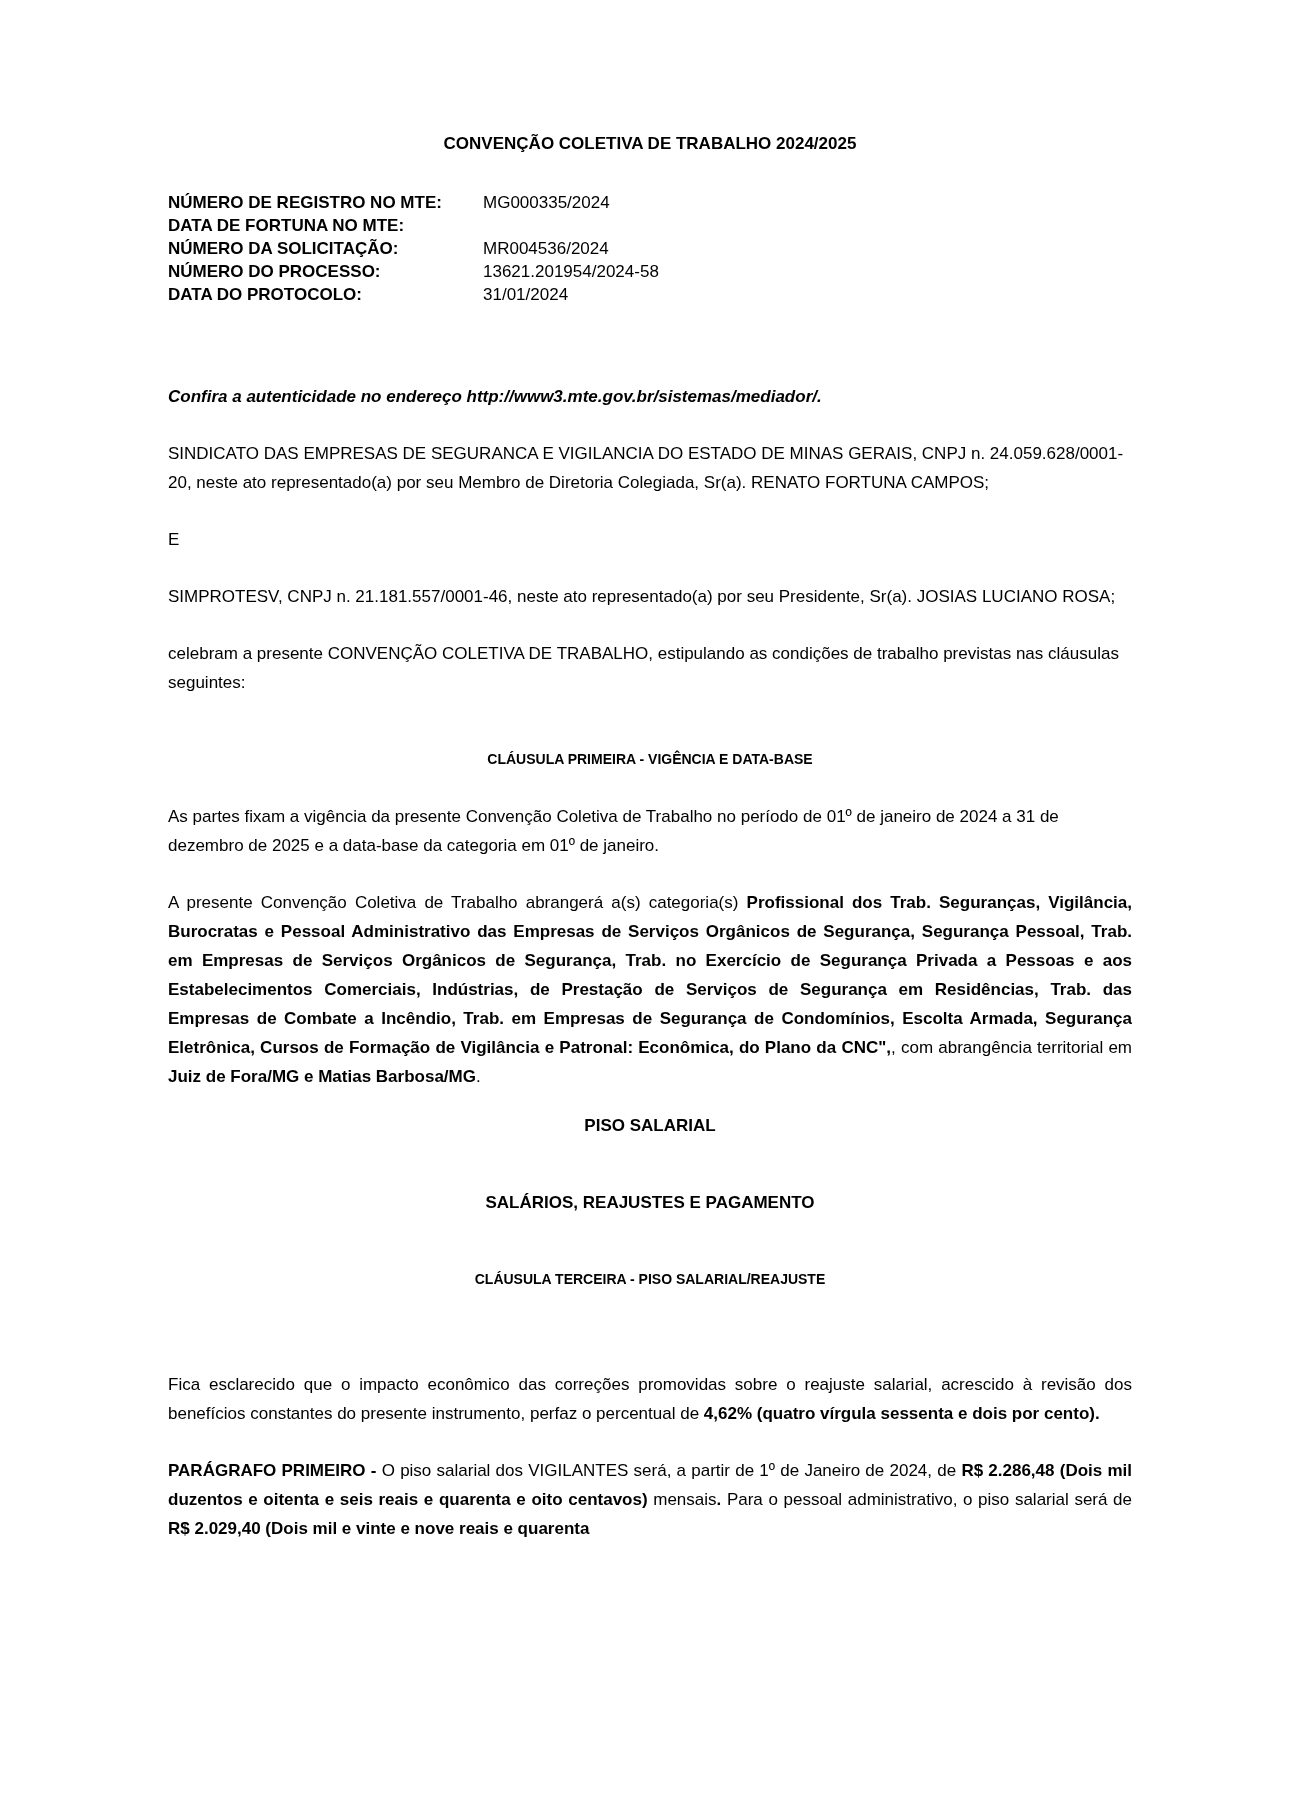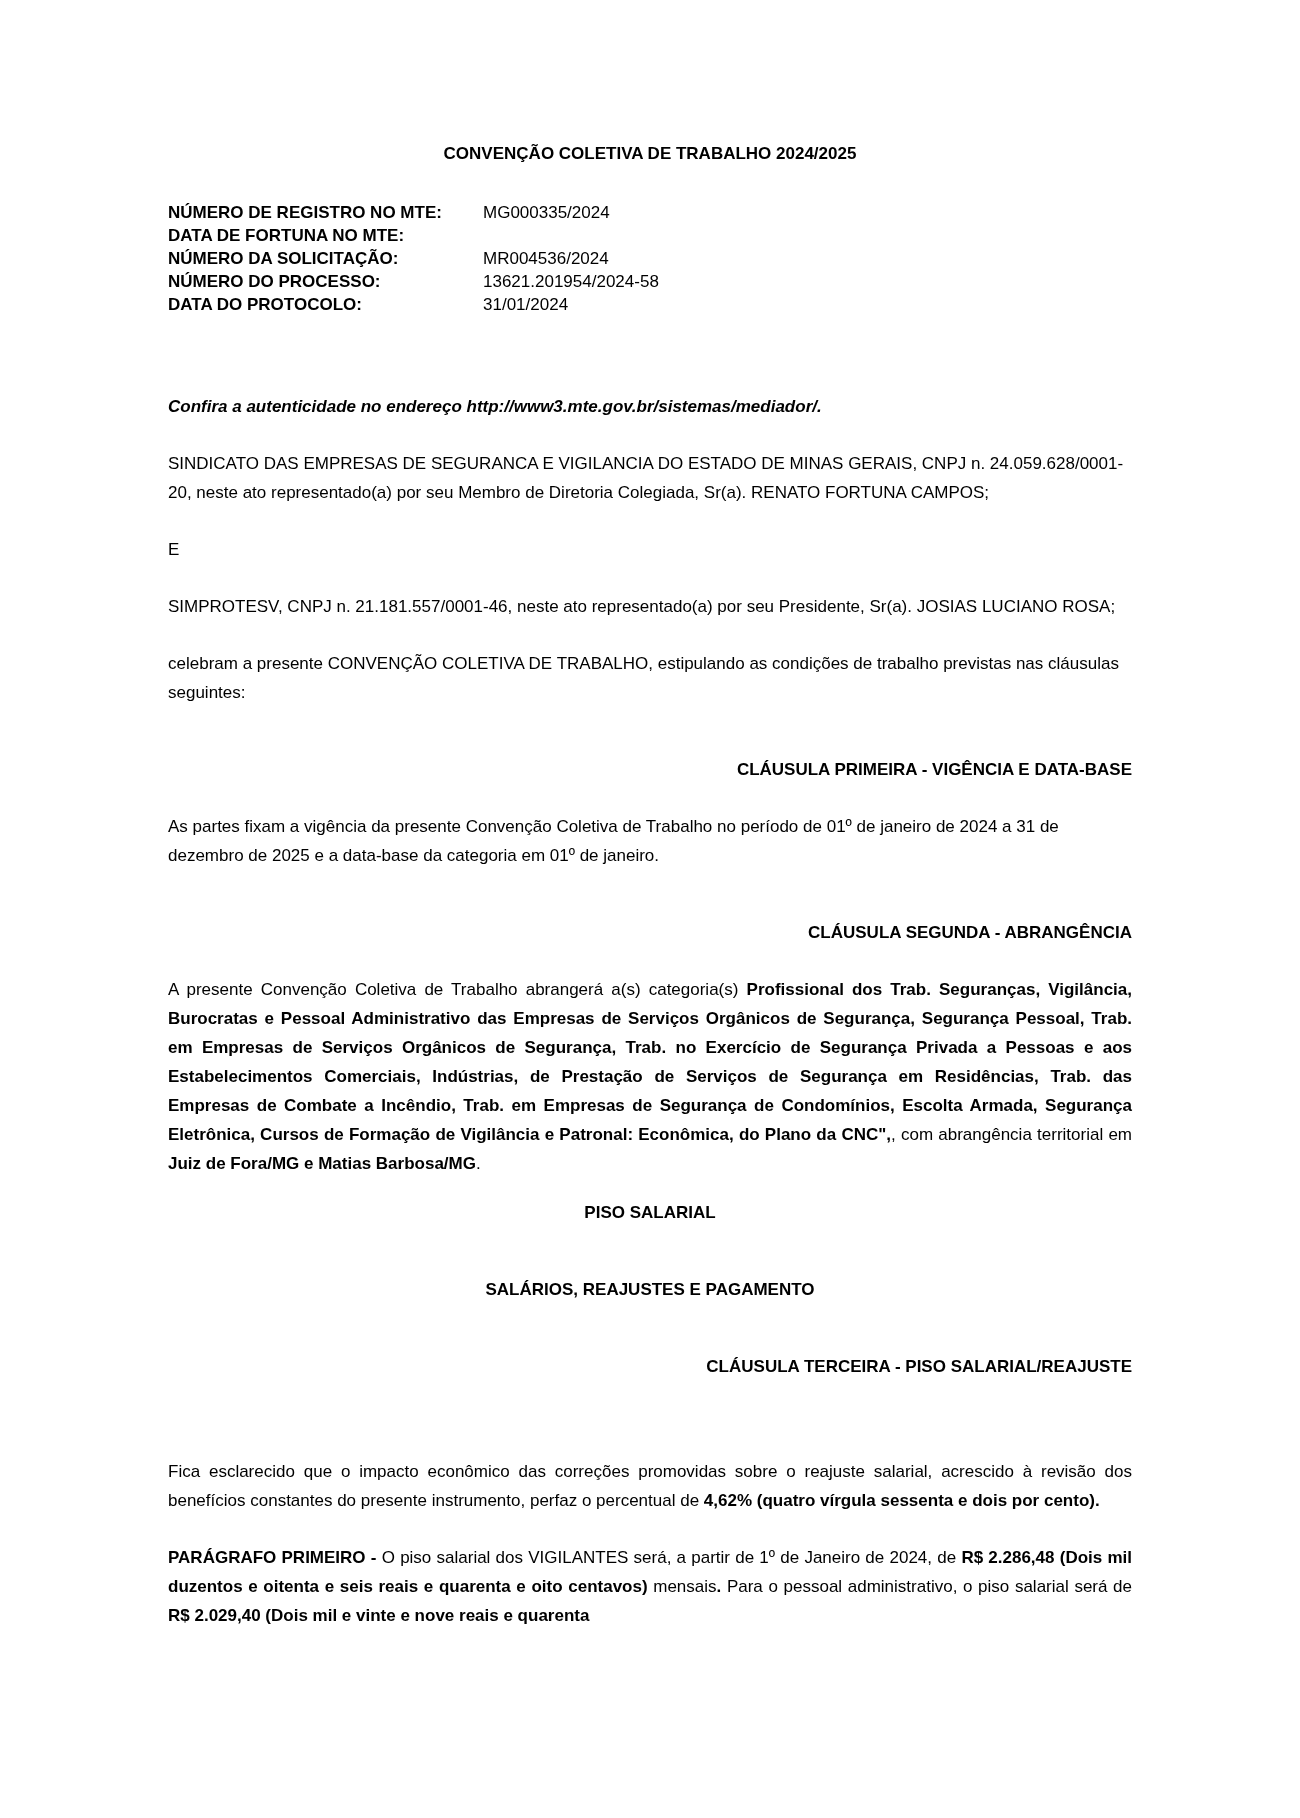--- a/index.html
+++ b/index.html
@@ -5,21 +5,21 @@
   html, body {
     margin: 0;
     padding: 0;
     background: #ffffff;
   }
   .page {
     position: relative;
     width: 1300px;
     height: 1680px;
     box-sizing: border-box;
-    margin: 14px auto;
+    margin: 4px auto;
     padding: 128px 168px 40px 168px;
     background: #ffffff;
     color: #000000;
     font-family: "Liberation Sans", "DejaVu Sans", sans-serif;
     font-size: 17px;
     line-height: 29px;
     overflow: hidden;
   }
   .doc-title {
     margin: 0 0 36px 0;
@@ -47,24 +47,24 @@
   .notice {
     margin-top: 76px;
     font-weight: 700;
     font-style: italic;
   }
   .justify {
     text-align: justify;
   }
   .clause-heading {
     margin: 48px 0 0 0;
-    font-size: 17px;
+    font-size: 14px;
     line-height: 29px;
     font-weight: 700;
-    text-align: right;
+    text-align: center;
   }
   .center-heading {
     margin: 48px 0 0 0;
     font-size: 17px;
     line-height: 29px;
     font-weight: 700;
     text-align: center;
   }
   .center-heading.tight {
     margin-top: 20px;
@@ -112,21 +112,20 @@
   <p class="para">E</p>
 
   <p class="para">SIMPROTESV, CNPJ n. 21.181.557/0001-46, neste ato representado(a) por seu Presidente, Sr(a). JOSIAS LUCIANO ROSA;</p>
 
   <p class="para">celebram a presente CONVENÇÃO COLETIVA DE TRABALHO, estipulando as condições de trabalho previstas nas cláusulas seguintes:</p>
 
   <h2 class="clause-heading">CLÁUSULA PRIMEIRA - VIGÊNCIA E DATA-BASE</h2>
 
   <p class="para">As partes fixam a vigência da presente Convenção Coletiva de Trabalho no período de 01º de janeiro de 2024 a 31 de dezembro de 2025 e a data-base da categoria em 01º de janeiro.</p>
 
-  <h2 class="clause-heading">CLÁUSULA SEGUNDA - ABRANGÊNCIA</h2>
 
   <p class="para justify"><span>A presente Convenção Coletiva de Trabalho abrangerá a(s) categoria(s) </span><span class="b">Profissional dos Trab. Seguranças, Vigilância, Burocratas e Pessoal Administrativo das Empresas de Serviços Orgânicos de Segurança, Segurança Pessoal, Trab. em Empresas de Serviços Orgânicos de Segurança, Trab. no Exercício de Segurança Privada a Pessoas e aos Estabelecimentos Comerciais, Indústrias, de Prestação de Serviços de Segurança em Residências, Trab. das Empresas de Combate a Incêndio, Trab. em Empresas de Segurança de Condomínios, Escolta Armada, Segurança Eletrônica, Cursos de Formação de Vigilância e Patronal: Econômica, do Plano da CNC",</span><span>, com abrangência territorial em </span><span class="b">Juiz de Fora/MG e Matias Barbosa/MG</span><span>.</span></p>
 
   <h3 class="center-heading tight">PISO SALARIAL</h3>
 
   <h3 class="center-heading">SALÁRIOS, REAJUSTES E PAGAMENTO</h3>
 
   <h2 class="clause-heading">CLÁUSULA TERCEIRA - PISO SALARIAL/REAJUSTE</h2>
 
   <p class="para justify gap-xl"><span>Fica esclarecido que o impacto econômico das correções promovidas sobre o reajuste salarial, acrescido à revisão dos benefícios constantes do presente instrumento, perfaz o percentual de </span><span class="b">4,62% (quatro vírgula sessenta e dois por cento).</span></p>

